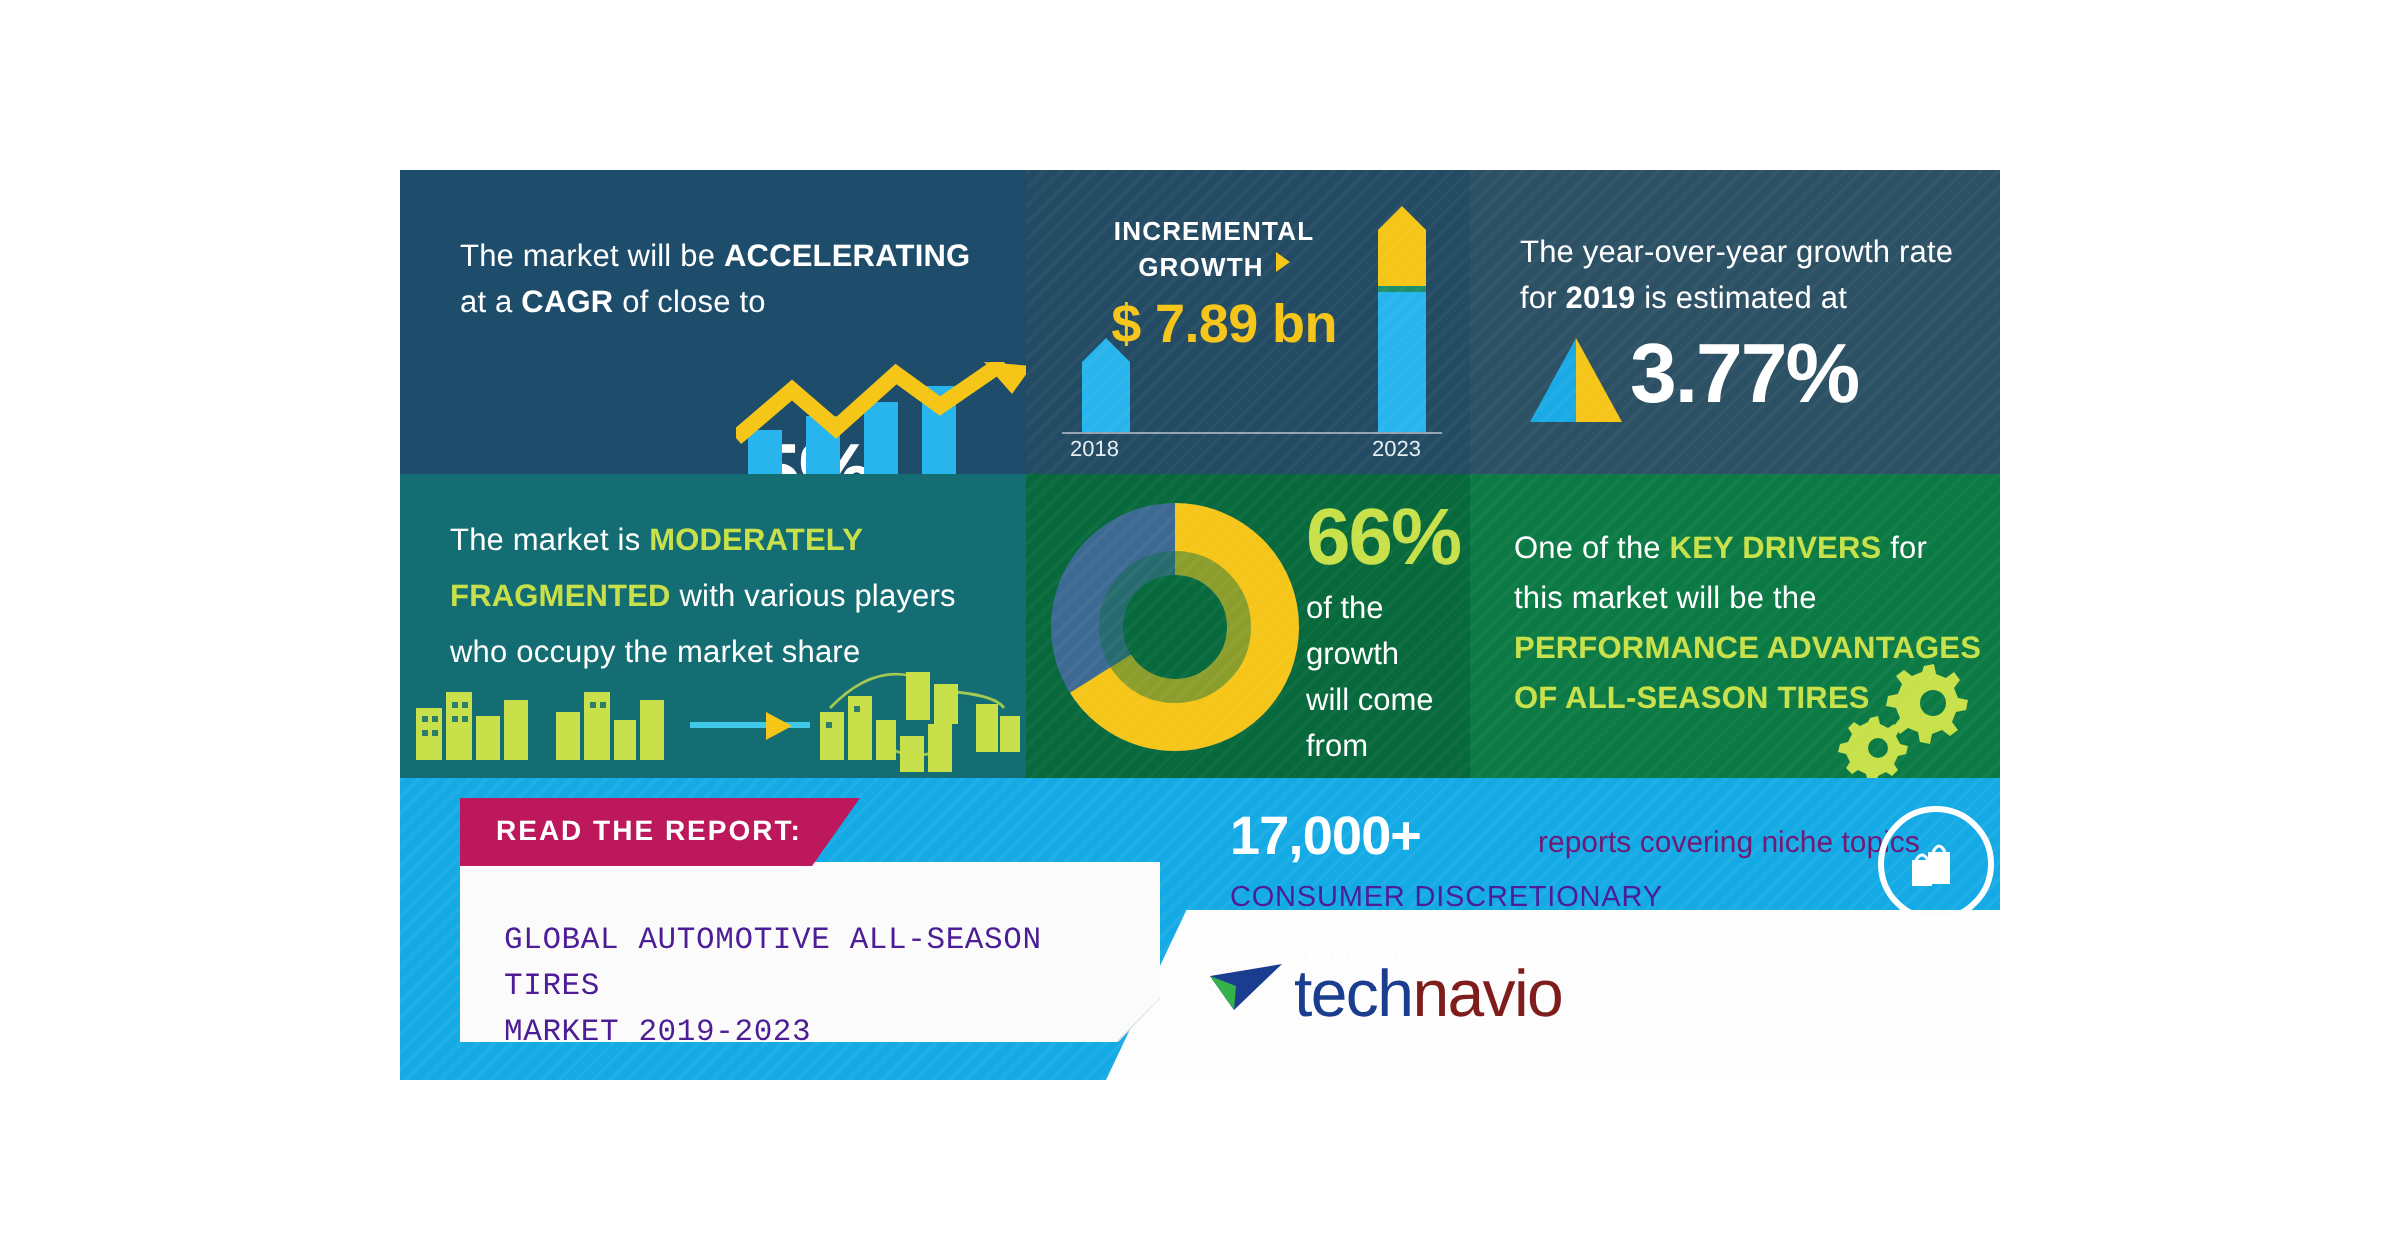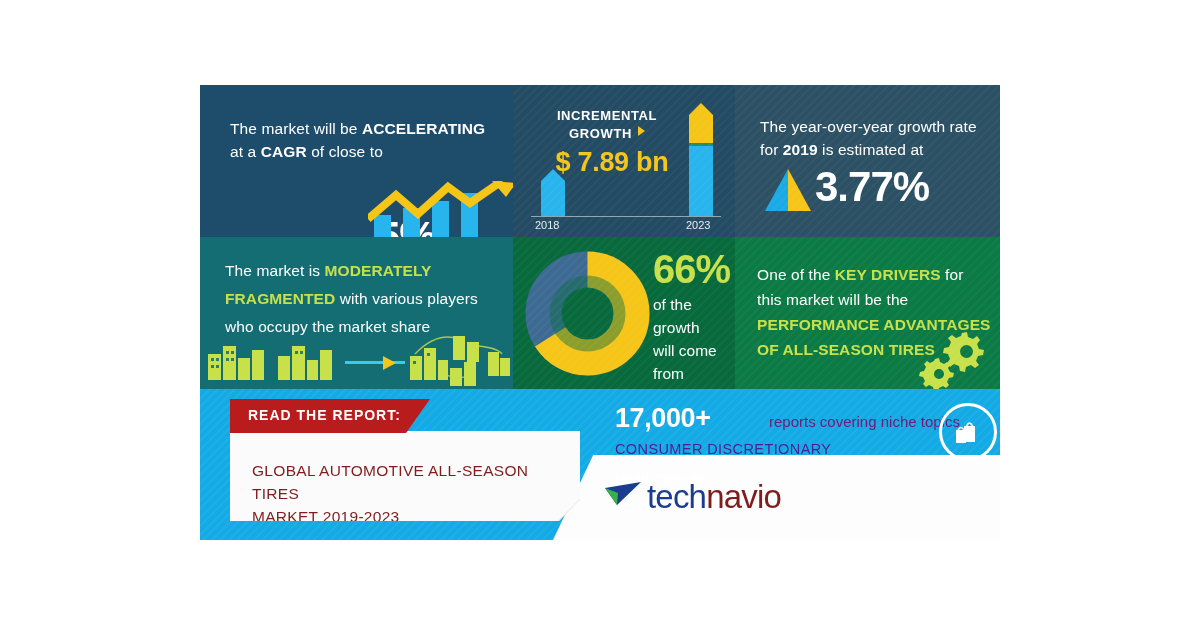--- a/index.html
+++ b/index.html
@@ -77,36 +77,36 @@
 
   
   .footer{position:absolute;left:0;top:304px;width:800px;height:151px;background:#14aae5;overflow:hidden;}
   .footer:after{
     content:"";position:absolute;inset:0;pointer-events:none;
     background:repeating-linear-gradient(135deg,
       rgba(255,255,255,.05) 0px, rgba(255,255,255,.05) 2px,
       rgba(0,0,0,0) 2px, rgba(0,0,0,0) 6px);
   }
   .read-banner{
-    position:absolute;left:30px;top:10px;width:200px;height:34px;background:#b91c1c;z-index:3;
+    position:absolute;left:30px;top:10px;width:200px;height:34px;background:#be185d;z-index:3;
     clip-path:polygon(0 0,100% 0,88% 100%,0 100%);
   }
   .read-banner span{position:absolute;left:18px;top:8px;color:#fff;font-size:14px;font-weight:bold;letter-spacing:1px;}
   .report-card{
     position:absolute;left:30px;top:42px;width:350px;height:90px;background:#fbfbfb;z-index:2;
     clip-path:polygon(0 0,100% 0,100% 76%,94% 100%,0 100%);
     box-shadow:0 1px 3px rgba(0,0,0,.18);
   }
   .report-card .fold{
     position:absolute;right:0;bottom:0;width:22px;height:22px;background:#d8dde0;
     clip-path:polygon(100% 0,100% 100%,0 100%);
   }
   .report-title{
     position:absolute;left:22px;top:28px;width:310px;
-    font-family:Liberation Sans, sans-serif;color:#7f1d1d;font-size:15.5px;line-height:23px;letter-spacing:.3px;
+    font-family:Liberation Mono, monospace;color:#4c1d95;font-size:15.5px;line-height:23px;letter-spacing:.3px;
   }
 
   .rep-count{position:absolute;left:415px;top:14px;color:#fff;font-size:27px;font-weight:bold;letter-spacing:-.4px;z-index:3;}
   .rep-sub{position:absolute;left:569px;top:24px;color:#701a75;font-size:15px;z-index:3;}
   .rep-cat{position:absolute;left:415px;top:52px;color:#4c1d95;font-size:14.5px;letter-spacing:.4px;z-index:3;}
   .rep-read{position:absolute;left:415px;top:82px;color:#fff;font-size:14.5px;z-index:3;}
   .rep-url{position:absolute;left:415px;top:108px;color:#ffffff;font-size:14.5px;font-style:italic;
     text-decoration:underline;z-index:3;}
 
   .bag-circle{

